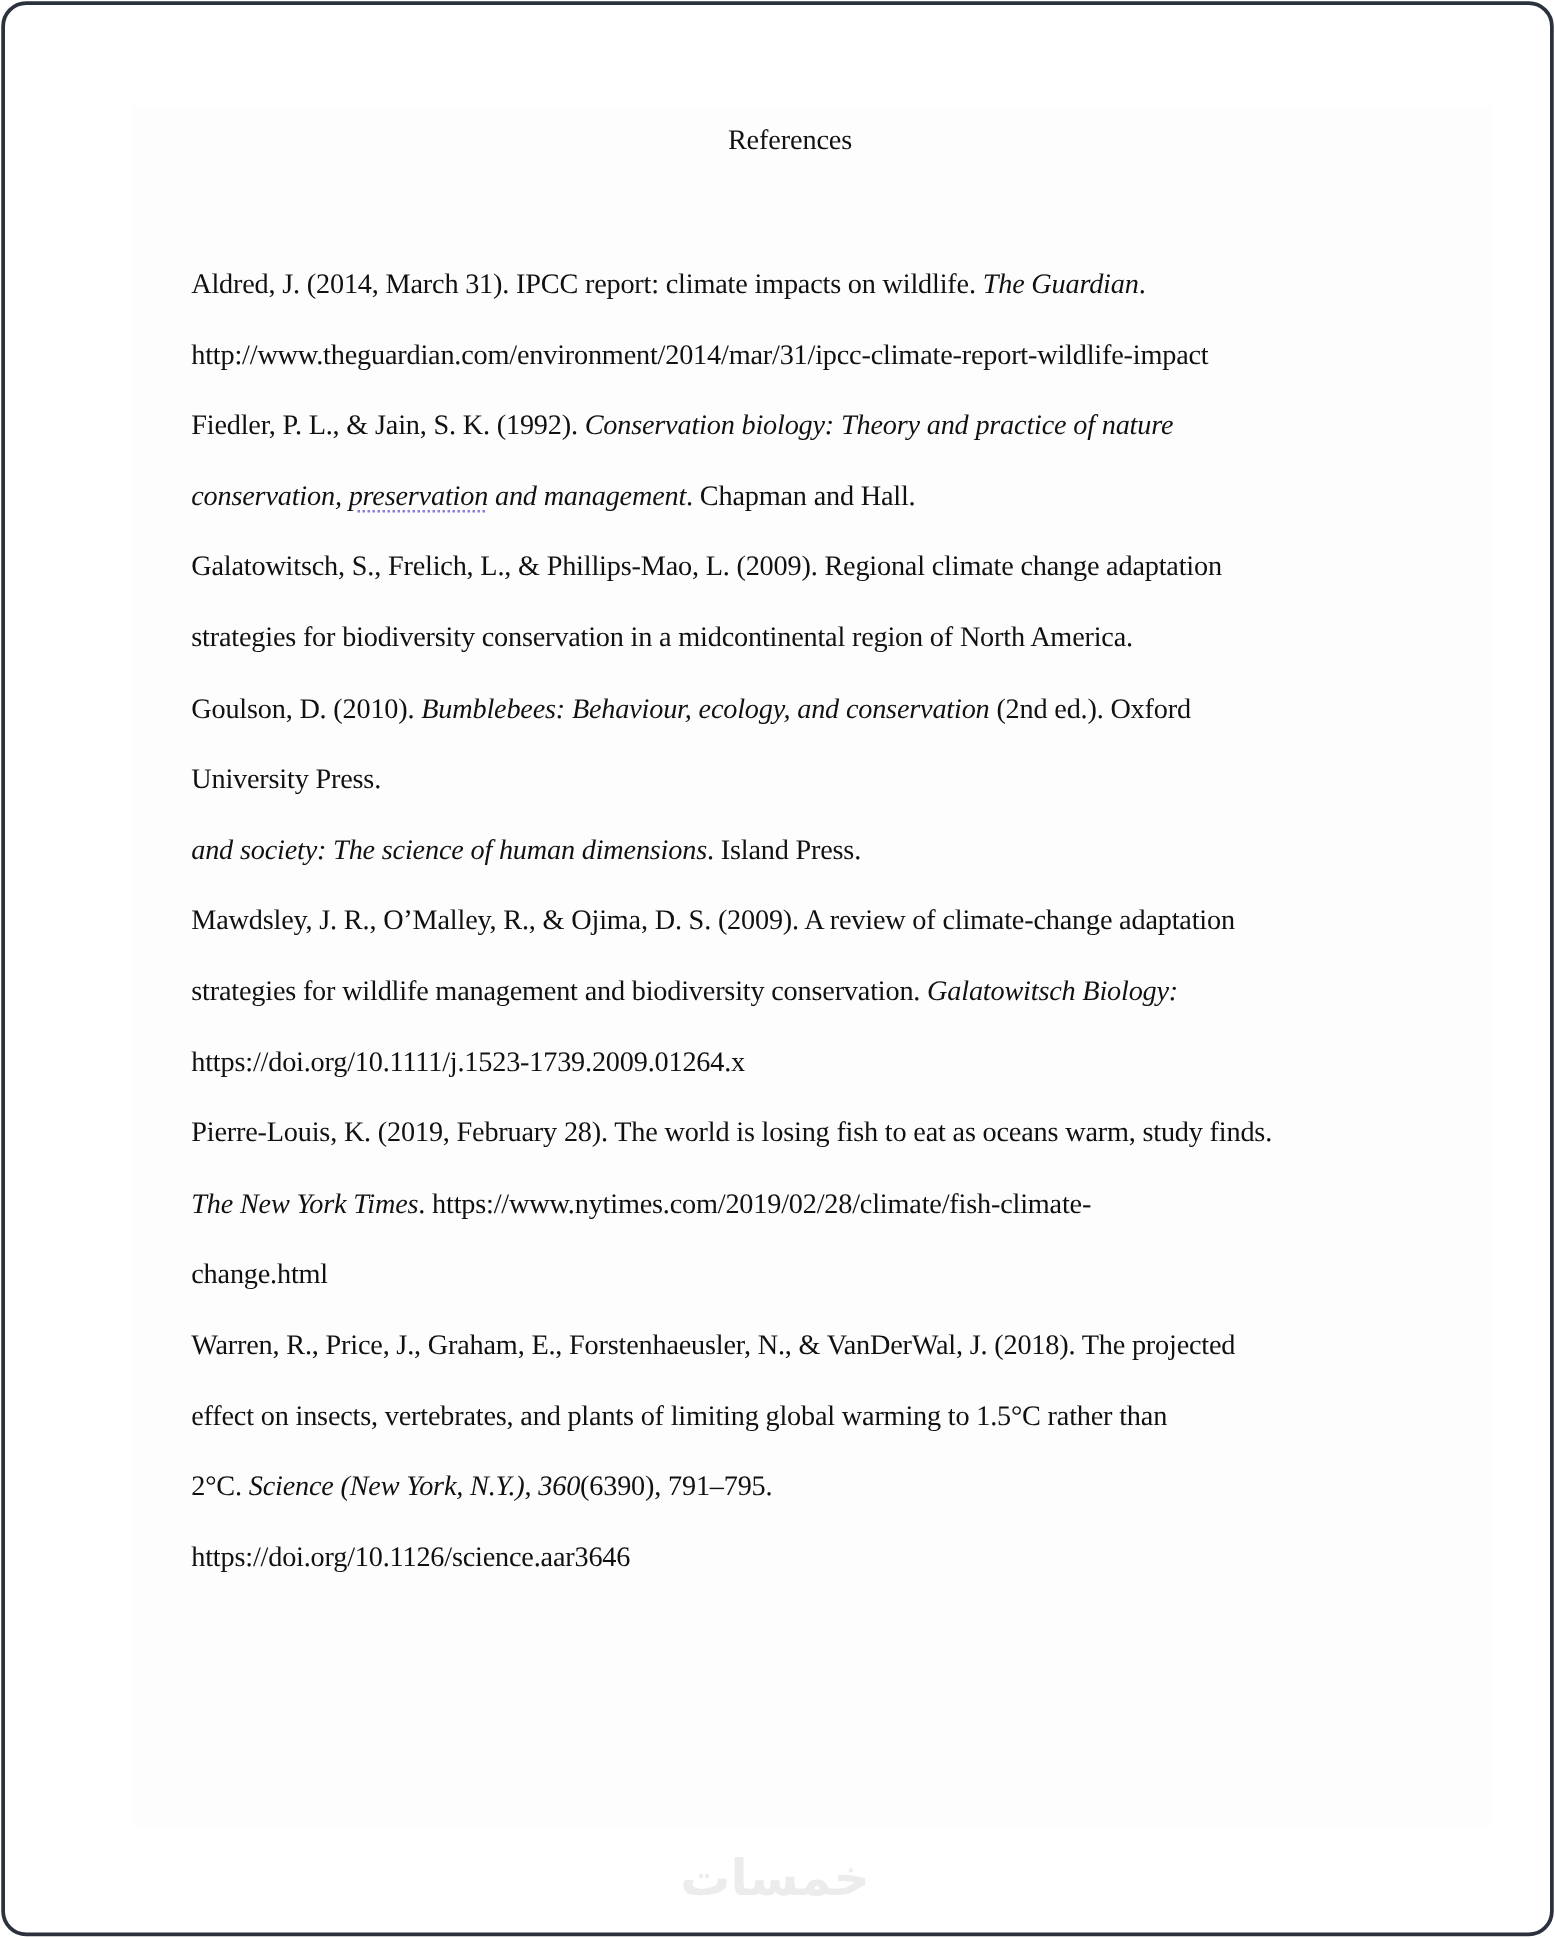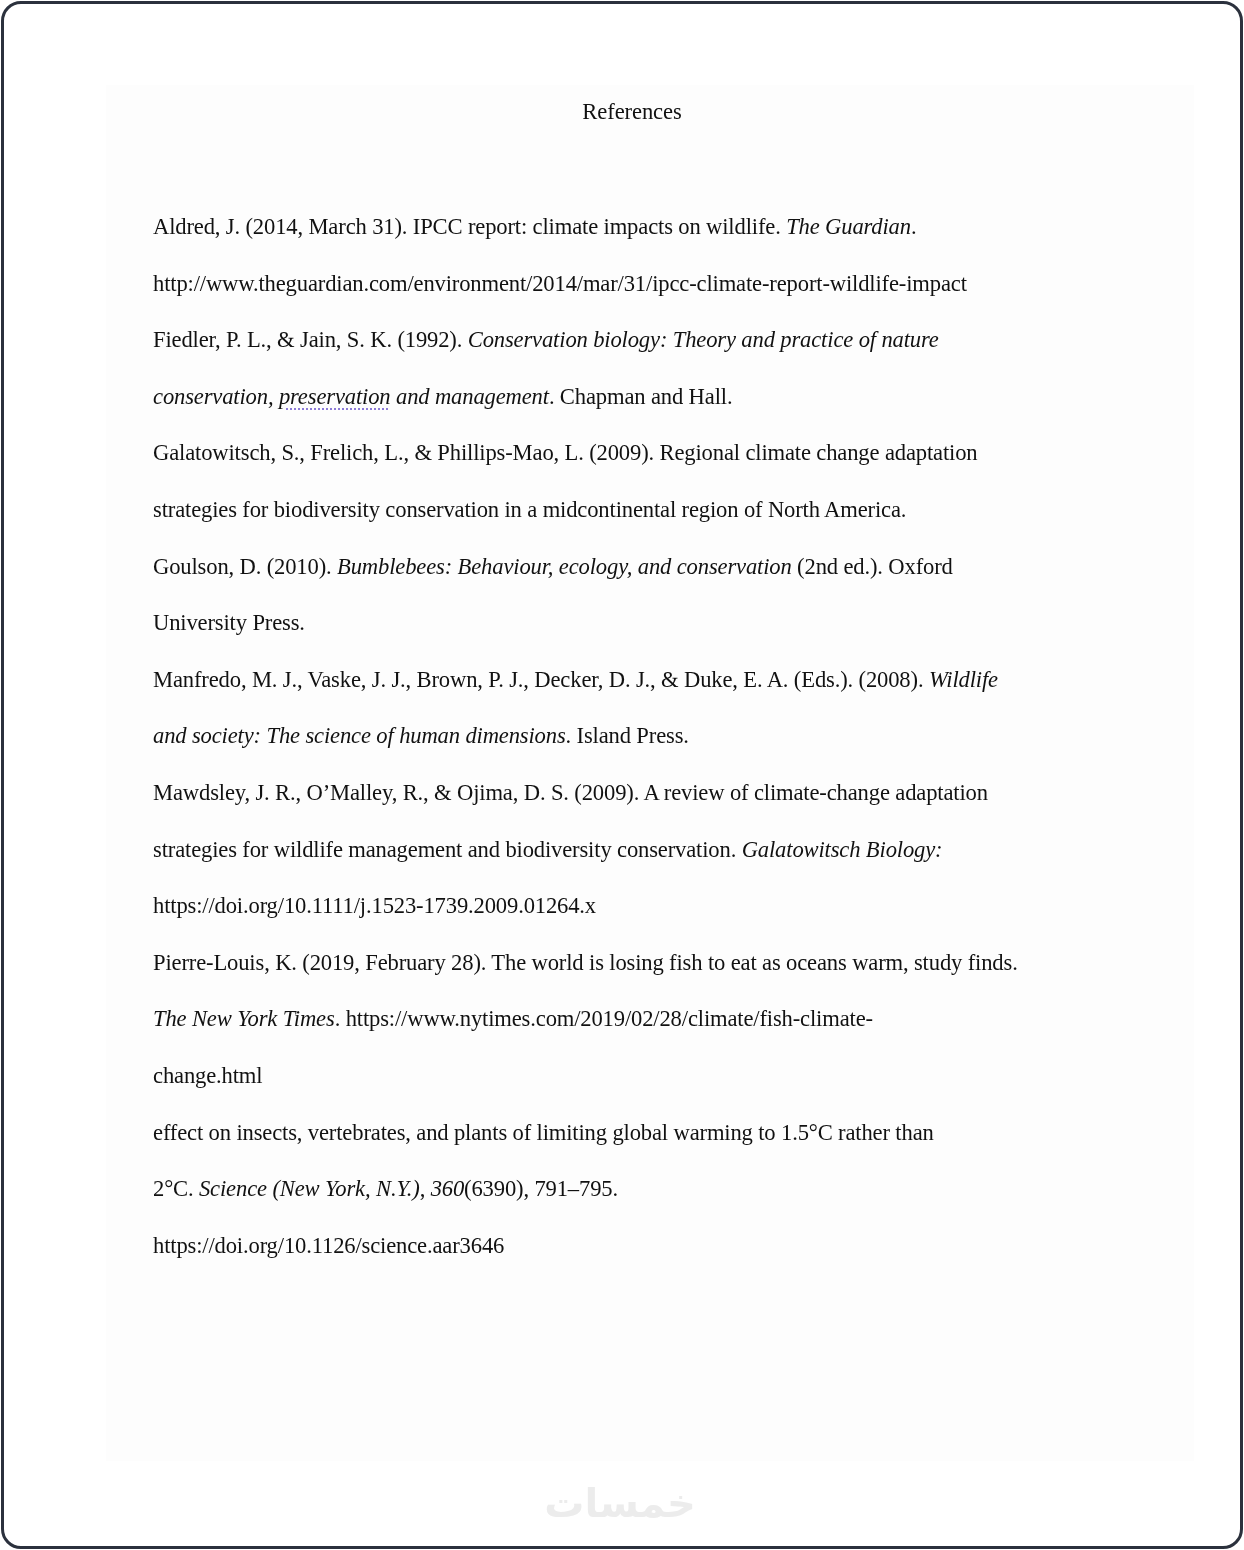--- a/index.html
+++ b/index.html
@@ -115,34 +115,34 @@
       </li>
       <li class="ref">
         <span class="line"><span>Galatowitsch, S., Frelich, L., &amp; Phillips-Mao, L. (2009). Regional climate change adaptation</span></span>
         <span class="line"><span>strategies for biodiversity conservation in a midcontinental region of North America.</span></span>
       </li>
       <li class="ref">
         <span class="line"><span>Goulson, D. (2010). </span><span class="seg-italic">Bumblebees: Behaviour, ecology, and conservation</span><span> (2nd ed.). Oxford</span></span>
         <span class="line"><span>University Press.</span></span>
       </li>
       <li class="ref">
-        <span class="line"><span>Manfredo, M. J., Vaske, J. J., Brown, P. J., Decker, D. J., &amp; Duke, E. A. (Eds.). (2008). </span><span class="seg-italic">Wildlife</span></span>
         <span class="line"><span class="seg-italic">and society: The science of human dimensions</span><span>. Island Press.</span></span>
       </li>
       <li class="ref">
         <span class="line"><span>Mawdsley, J. R., O’Malley, R., &amp; Ojima, D. S. (2009). A review of climate-change adaptation</span></span>
         <span class="line"><span>strategies for wildlife management and biodiversity conservation. </span><span class="seg-italic">Galatowitsch Biology:</span></span>
         <span class="line"><span>https://doi.org/10.1111/j.1523-1739.2009.01264.x</span></span>
       </li>
       <li class="ref">
         <span class="line"><span>Pierre-Louis, K. (2019, February 28). The world is losing fish to eat as oceans warm, study finds.</span></span>
         <span class="line"><span class="seg-italic">The New York Times</span><span>. https://www.nytimes.com/2019/02/28/climate/fish-climate-</span></span>
         <span class="line"><span>change.html</span></span>
       </li>
       <li class="ref">
+        <span class="line"><span>Warren, R., Price, J., Graham, E., Forstenhaeusler, N., &amp; VanDerWal, J. (2018). The projected</span></span>
         <span class="line"><span>effect on insects, vertebrates, and plants of limiting global warming to 1.5°C rather than</span></span>
         <span class="line"><span>2°C. </span><span class="seg-italic">Science (New York, N.Y.)</span><span>, </span><span class="seg-italic">360</span><span>(6390), 791–795.</span></span>
         <span class="line"><span>https://doi.org/10.1126/science.aar3646</span></span>
       </li>
     </ul>
 </div>
 
 <div class="watermark">خمسات</div>
 
 </body></html>

